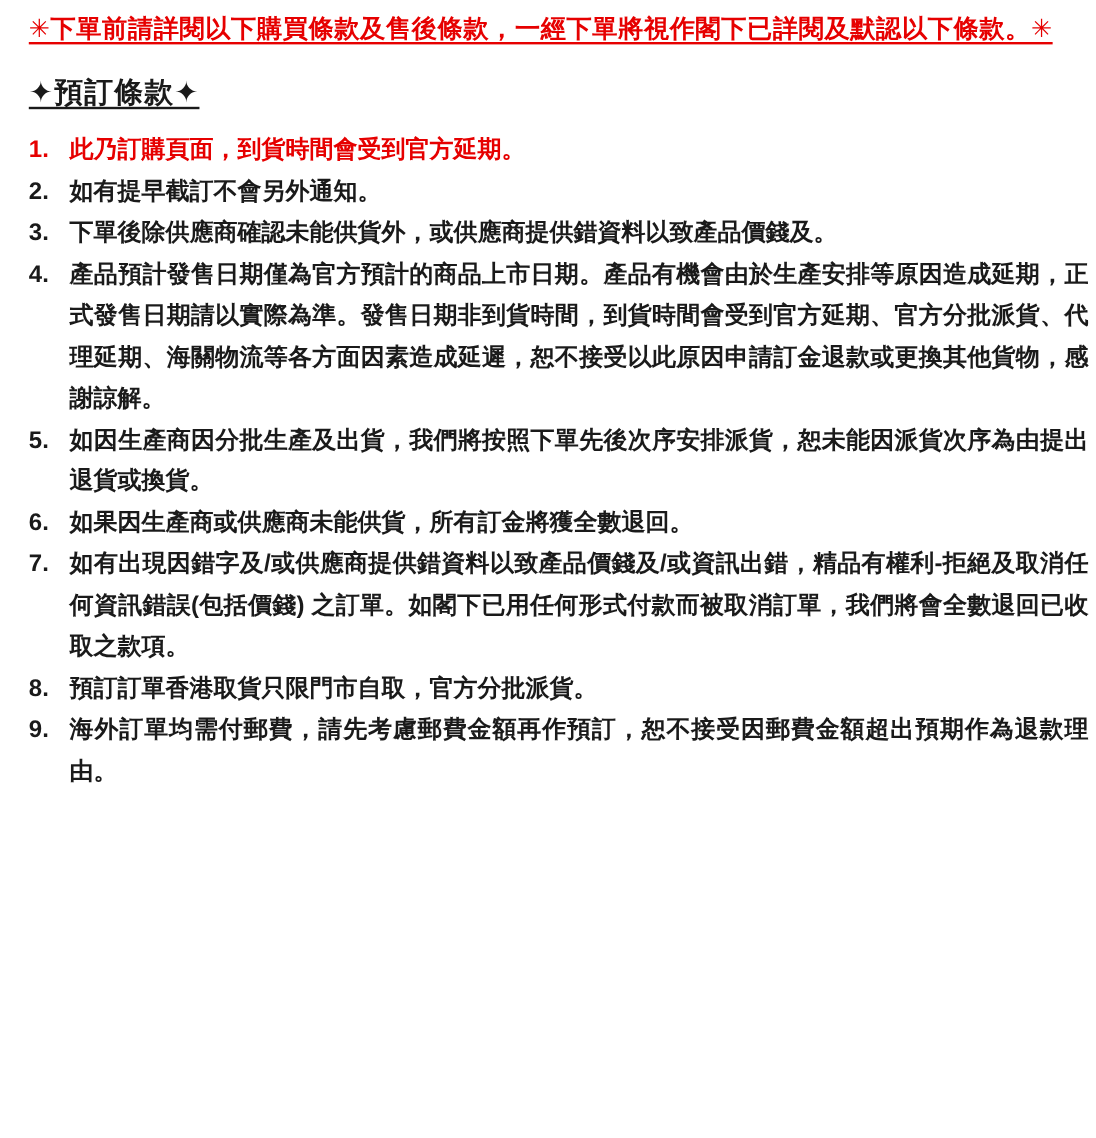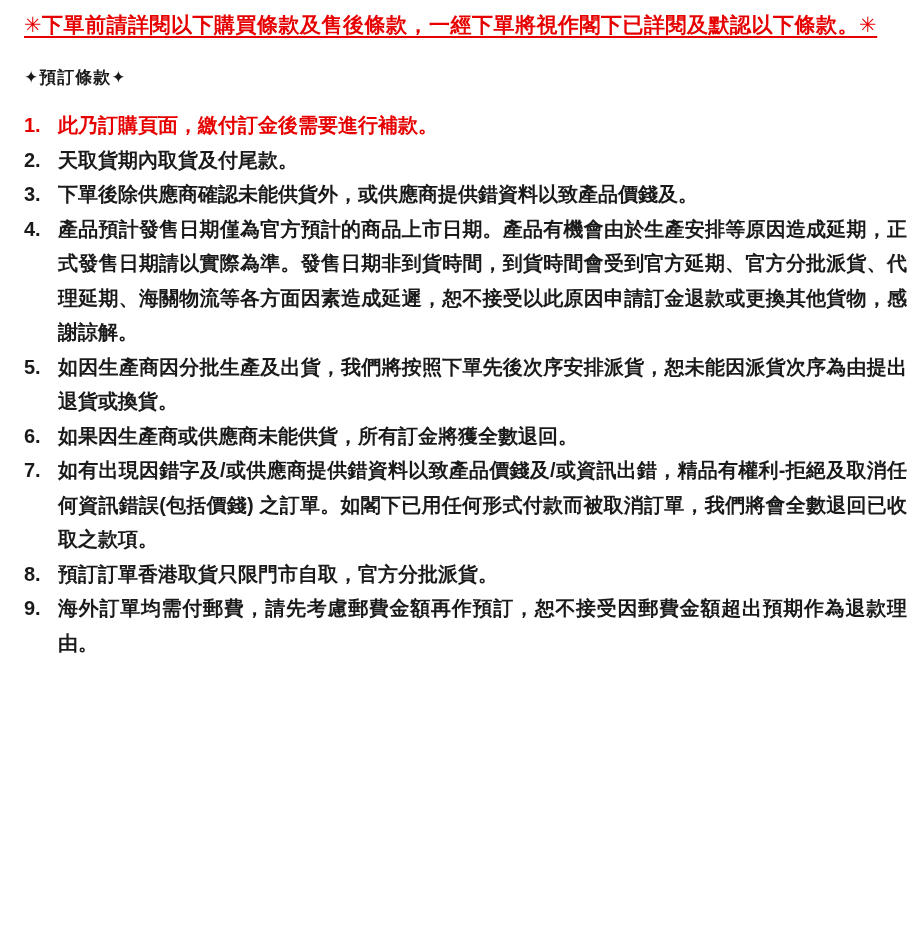--- a/index.html
+++ b/index.html
@@ -26,23 +26,24 @@
     color:var(--red);
     font-size:21px;
     line-height:30px;
     margin:2px 0 0 0;
     text-decoration:underline;
     text-underline-offset:4px;
     letter-spacing:0.5px;
   }
   .section-title{
     display:inline-block;
-    font-size:17px;
+    font-size:24px;
     line-height:28px;
     margin-top:24px;
+    text-decoration:underline;
     text-underline-offset:4px;
     letter-spacing:1px;
   }
   .terms{
     margin-top:16px;
     font-size:20px;
     line-height:34.5px;
   }
   .term{display:flex;}
   .term .num{
@@ -70,25 +71,25 @@
 <body>
 
 <div class="page">
   <p class="notice">✳下單前請詳閱以下購買條款及售後條款，一經下單將視作閣下已詳閱及默認以下條款。✳</p>
   <div>
     <span class="section-title">✦預訂條款✦</span>
   </div>
   <div class="terms">
       <div class="term red">
         <span class="num">1.</span>
-        <div class="body"><span>此乃訂購頁面，繳付訂金後需要進行補款。</span></div>
+        <div class="body"><span>此乃訂購頁面，到貨時間會受到官方延期。</span></div>
       </div>
       <div class="term">
         <span class="num">2.</span>
-        <div class="body"><span>天取貨期內取貨及付尾款。</span></div>
+        <div class="body"><span>如有提早截訂不會另外通知。</span></div>
       </div>
       <div class="term">
         <span class="num">3.</span>
         <div class="body"><span>下單後除供應商確認未能供貨外，或供應商提供錯資料以致產品價錢及。</span></div>
       </div>
       <div class="term">
         <span class="num">4.</span>
         <div class="body"><span>產品預計發售日期僅為官方預計的商品上市日期。產品有機會由於生產安排等原因造成延期，正式發售日期請以實際為準。發售日期非到貨時間，到貨時間會受到官方延期、官方分批派貨、代理延期、海關物流等各方面因素造成延遲，恕不接受以此原因申請訂金退款或更換其他貨物，感謝諒解。</span></div>
       </div>
       <div class="term">

